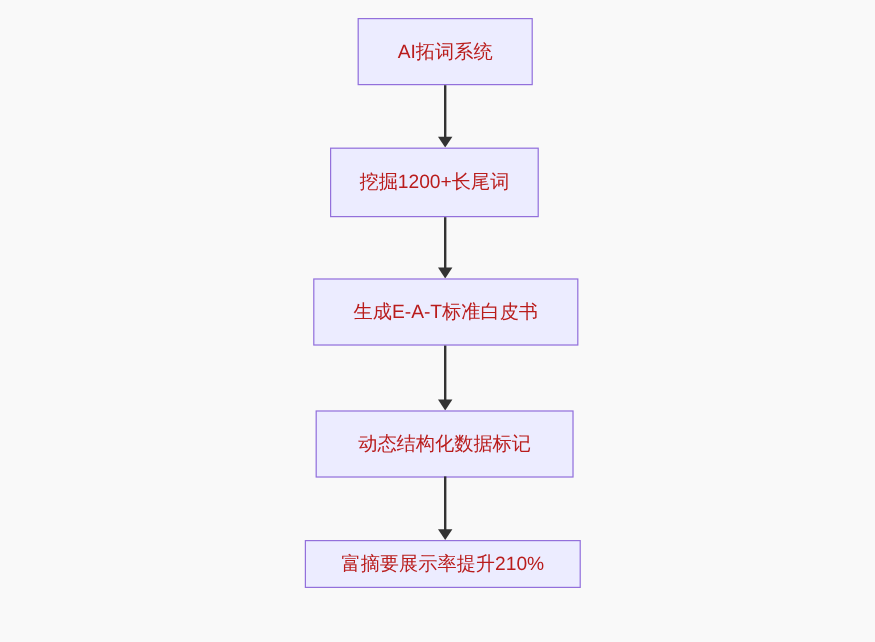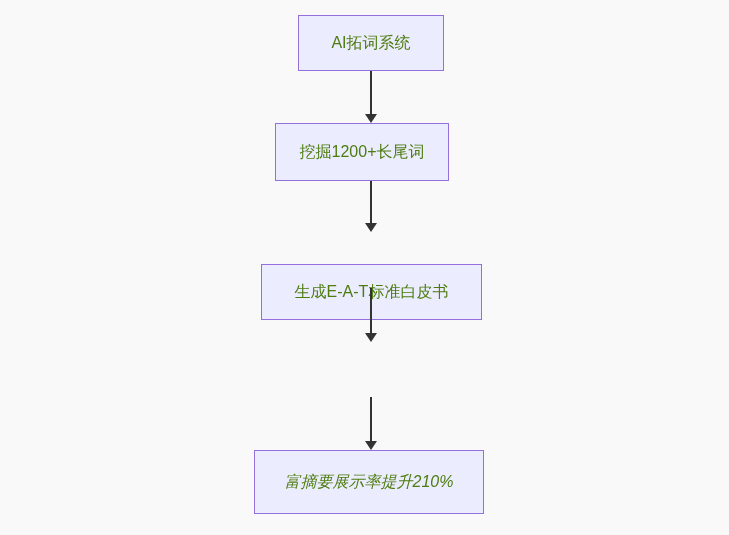--- a/index.html
+++ b/index.html
@@ -18,33 +18,33 @@
     position: absolute;
     left: 0; top: 0;
     width: 729px;
     height: 535px;
   }
   .node {
     position: absolute;
     box-sizing: border-box;
     background: #ececff;
     border: 1.3px solid #9370db;
-    color: #4d7c0f;
+    color: #b91c1c;
     font-size: 16px;
     display: flex;
     align-items: center;
     justify-content: center;
     text-align: center;
     white-space: nowrap;
   }
   #n1 { left: 298px; top: 15px;  width: 146px; height: 56px; }
   #n2 { left: 275px; top: 123px; width: 174px; height: 58px; }
-  #n3 { left: 261px; top: 232px; width: 221px; height: 56px; margin-top: 32px; }
+  #n3 { left: 261px; top: 232px; width: 221px; height: 56px; }
   #n4 { left: 263px; top: 342px; width: 215px; height: 56px; }
-  #n5 { left: 254px; top: 450px; width: 230px; height: 64px; font-style: italic; }
+  #n5 { left: 254px; top: 450px; width: 230px; height: 40px; }
 
   .arrow {
     position: absolute;
     left: 364px;
     width: 14px;
   }
   #a1 { top: 71px;  height: 52px; }
   #a2 { top: 181px; height: 51px; }
   #a3 { top: 288px; height: 54px; }
   #a4 { top: 397px; height: 53px; }
@@ -93,20 +93,23 @@
 
   <div class="node" id="n3">
     <span>生成E-A-T标准白皮书</span>
   </div>
 
   <div class="arrow" id="a3">
     <div class="line"></div>
     <div class="head"></div>
   </div>
 
+  <div class="node" id="n4">
+    <span>动态结构化数据标记</span>
+  </div>
 
   <div class="arrow" id="a4">
     <div class="line"></div>
     <div class="head"></div>
   </div>
 
   <div class="node" id="n5">
     <span>富摘要展示率提升210%</span>
   </div>
 

